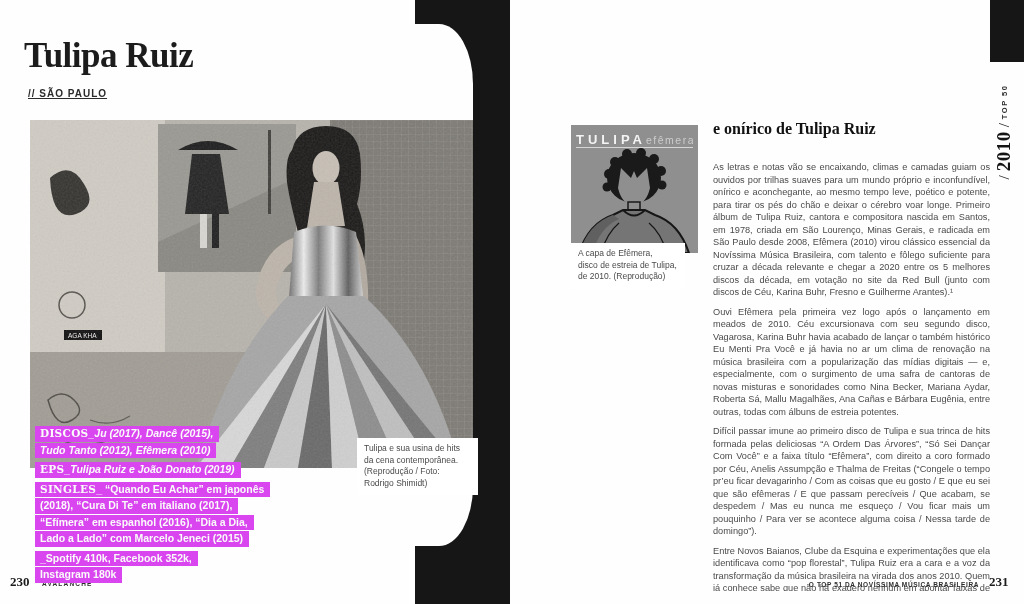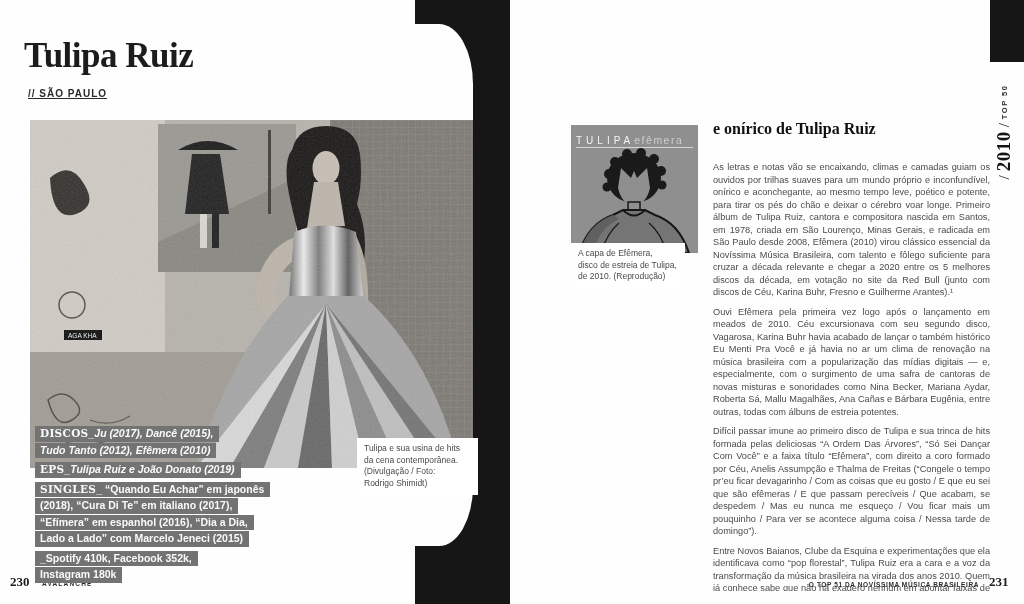--- a/index.html
+++ b/index.html
@@ -26,21 +26,21 @@
   .photo{position:absolute;left:30px;top:120px;width:443px;height:348px;z-index:3;}
   .photo svg{display:block;width:100%;height:100%;}
   .photo-caption{
     position:absolute;left:357px;top:438px;width:108px;z-index:4;
     background:#ffffff;padding:5px 6px 6px 7px;
     font-size:8.5px;line-height:11.5px;color:#4a4a4a;
   }
   .photo-caption span{display:block;}
   .disco{position:absolute;left:35px;top:426px;z-index:4;}
   .disco-line{
-    display:table;background:#737373;color:#fafafa;
+    display:table;background:#d946ef;color:#fafafa;
     font-size:10.5px;line-height:12.5px;font-weight:700;
     padding:1px 6px 2px 5px;margin-bottom:1px;white-space:nowrap;
   }
   .disco-line .disco-label{font-family:"DejaVu Serif","Liberation Serif",serif;font-weight:700;letter-spacing:0.3px;}
   .disco-line .italic{font-style:italic;}
   .disco-line.mt{margin-top:4px;}
   .footer-left-num,.footer-right-num{
     position:absolute;top:574px;font-family:"Liberation Serif",serif;
     font-weight:700;font-size:13px;color:#1c1c1c;
   }
@@ -54,21 +54,21 @@
     position:absolute;left:713px;top:581px;width:266px;text-align:right;
     font-size:6.5px;font-weight:700;letter-spacing:0.6px;color:#2e2e2e;
   }
   
   .album-cover{position:absolute;left:571px;top:125px;width:127px;height:128px;background:#8f8f8f;z-index:3;}
   .album-cover-header{
     height:17px;margin:0 5px;padding-top:5px;
     border-bottom:1px solid #d6d6d6;
     white-space:nowrap;overflow:hidden;
   }
-  .album-artist{font-size:10px;letter-spacing:4px;color:#f4f4f4;font-weight:400;margin-top:12px;}
+  .album-artist{font-size:13px;letter-spacing:4px;color:#f4f4f4;font-weight:700;margin-top:12px;}
   .album-name{font-size:10.5px;letter-spacing:1.5px;color:#cdcdcd;text-align:center;}
   .album-cover svg{display:block;width:127px;height:105px;}
   .cover-caption{
     position:absolute;left:570px;top:243px;width:101px;z-index:4;
     background:#ffffff;padding:5px 6px 6px 8px;
     font-size:8.5px;line-height:11.5px;color:#4a4a4a;
   }
   .cover-caption span{display:block;}
   .headline{
     position:absolute;left:713px;top:119px;width:280px;
@@ -162,21 +162,21 @@
         <rect x="34" y="210" width="38" height="10" fill="#101010"></rect>
         <text x="38" y="218" font-size="6.5" fill="#eeeeee" font-family="Liberation Sans, sans-serif">AGA KHA</text>
       </g>
       <rect width="443" height="348" filter="url(#grain)" opacity="0.16"></rect>
     </svg>
   </div>
 
   <div class="photo-caption">
     <span>Tulipa e sua usina de hits</span>
     <span>da cena contemporânea.</span>
-    <span>(Divulgação / Foto:</span>
+    <span>(Reprodução / Foto:</span>
     <span>Rodrigo Shimidt)</span>
   </div>
 
   <div class="disco">
     <div class="disco-line">
         <span class="disco-label">DISCOS</span>
         <span class="italic">_Ju (2017), Dancê (2015),</span>
       </div>
     <div class="disco-line">
         <span class="disco-label"></span>

